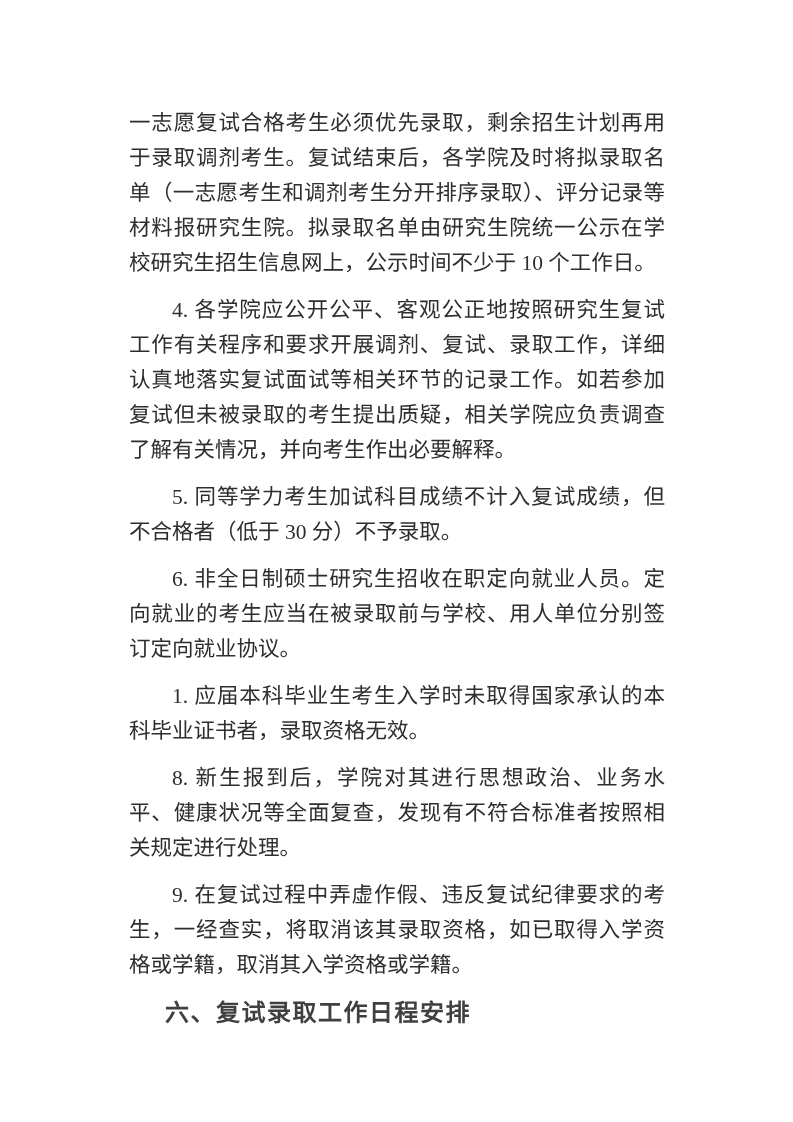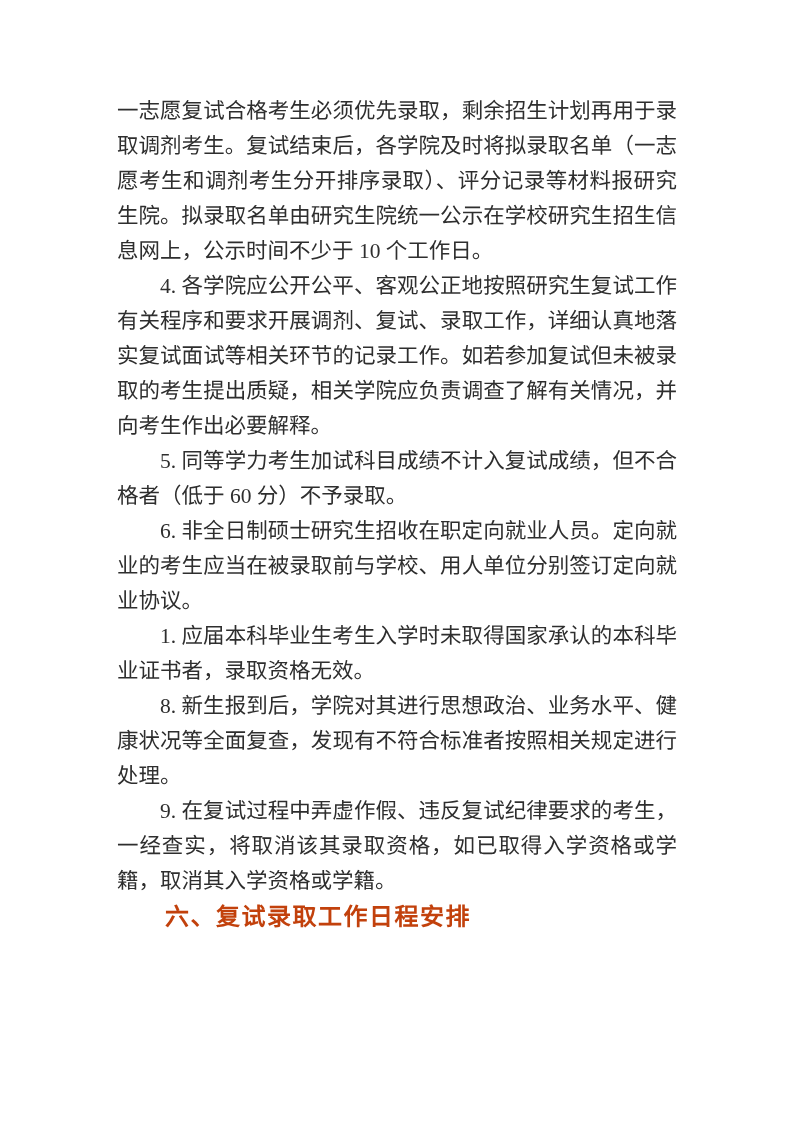--- a/index.html
+++ b/index.html
@@ -20,46 +20,46 @@
     top: 94px;
     width: 560px;
     font-family: "Liberation Serif", "DejaVu Serif", serif;
     font-size: 21.5px;
     line-height: 35px;
     color: #2e2e2e;
     text-align: justify;
     text-justify: inter-ideograph;
   }
   .para {
-    margin: 0;
+    margin: 12px;
     padding: 0;
     text-indent: 2em;
   }
   .para.no-indent {
     text-indent: 0;
   }
   .heading {
     margin: 0;
     padding: 0;
     text-indent: 2em;
     font-family: "Liberation Sans", "DejaVu Sans", sans-serif;
     font-weight: bold;
     font-size: 24px;
     line-height: 35px;
     letter-spacing: 1.5px;
-    color: #c2410c;
+    color: #404040;
   }
 </style>
 </head>
 <body>
 
 <div class="page">
   <div class="content">
     <p class="para no-indent">一志愿复试合格考生必须优先录取，剩余招生计划再用于录取调剂考生。复试结束后，各学院及时将拟录取名单（一志愿考生和调剂考生分开排序录取）、评分记录等材料报研究生院。拟录取名单由研究生院统一公示在学校研究生招生信息网上，公示时间不少于 10 个工作日。</p>
     <p class="para">4. 各学院应公开公平、客观公正地按照研究生复试工作有关程序和要求开展调剂、复试、录取工作，详细认真地落实复试面试等相关环节的记录工作。如若参加复试但未被录取的考生提出质疑，相关学院应负责调查了解有关情况，并向考生作出必要解释。</p>
-    <p class="para">5. 同等学力考生加试科目成绩不计入复试成绩，但不合格者（低于 60 分）不予录取。</p>
+    <p class="para">5. 同等学力考生加试科目成绩不计入复试成绩，但不合格者（低于 30 分）不予录取。</p>
     <p class="para">6. 非全日制硕士研究生招收在职定向就业人员。定向就业的考生应当在被录取前与学校、用人单位分别签订定向就业协议。</p>
     <p class="para">1. 应届本科毕业生考生入学时未取得国家承认的本科毕业证书者，录取资格无效。</p>
     <p class="para">8. 新生报到后，学院对其进行思想政治、业务水平、健康状况等全面复查，发现有不符合标准者按照相关规定进行处理。</p>
     <p class="para">9. 在复试过程中弄虚作假、违反复试纪律要求的考生，一经查实，将取消该其录取资格，如已取得入学资格或学籍，取消其入学资格或学籍。</p>
     <h2 class="heading">六、复试录取工作日程安排</h2>
   </div>
 </div>
 
 </body></html>

